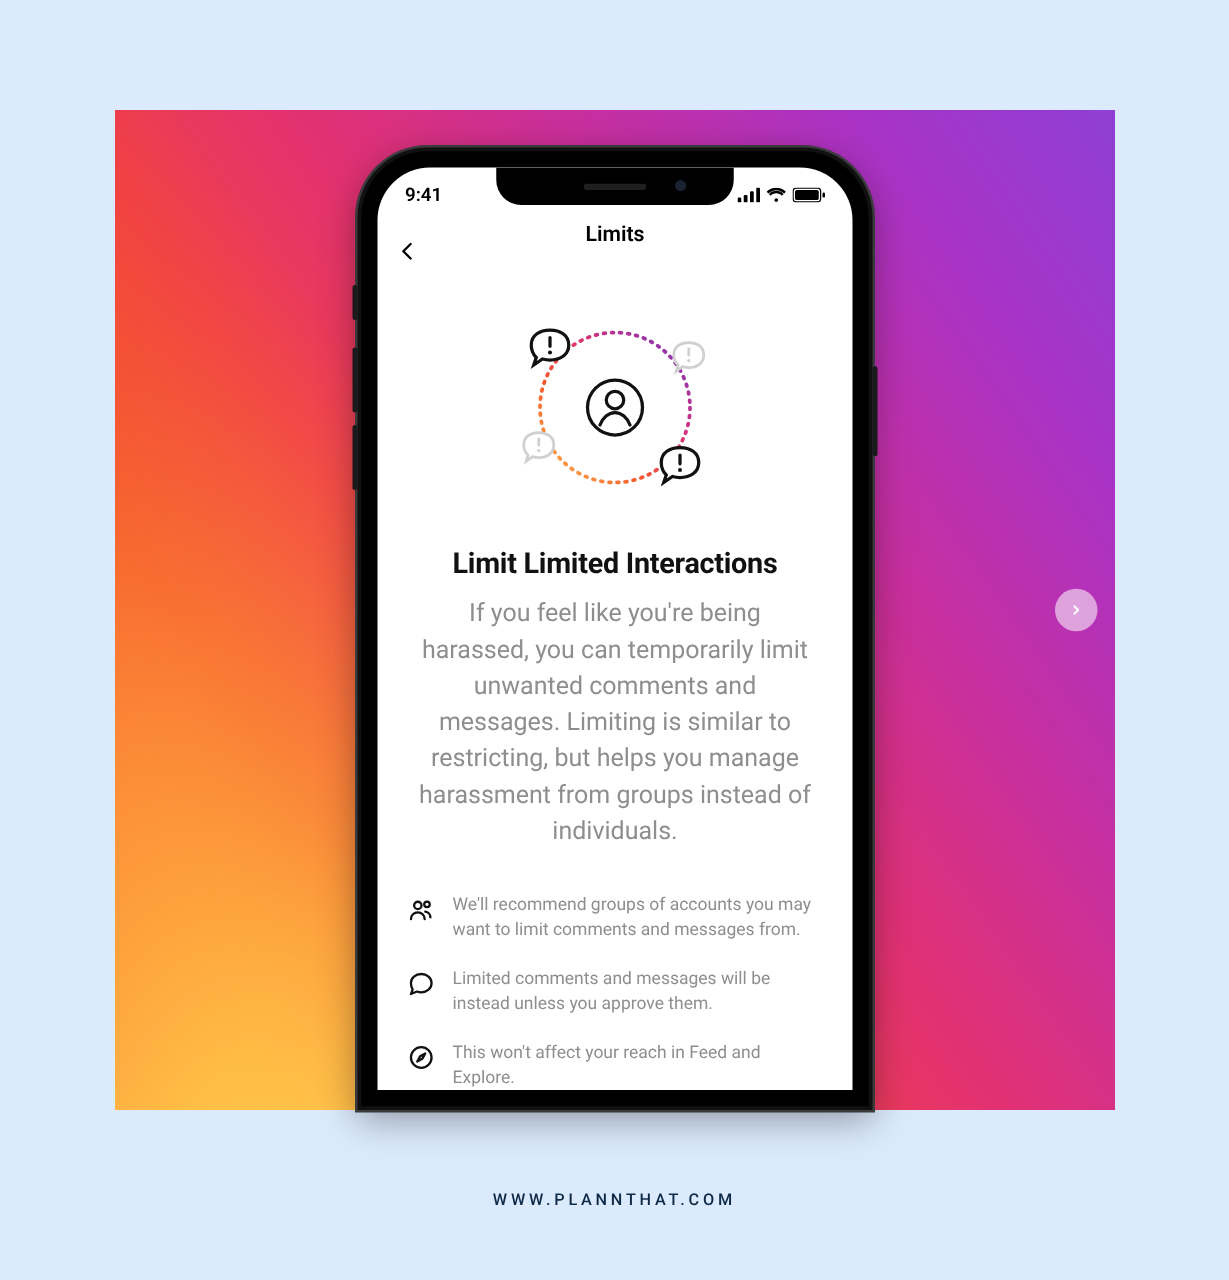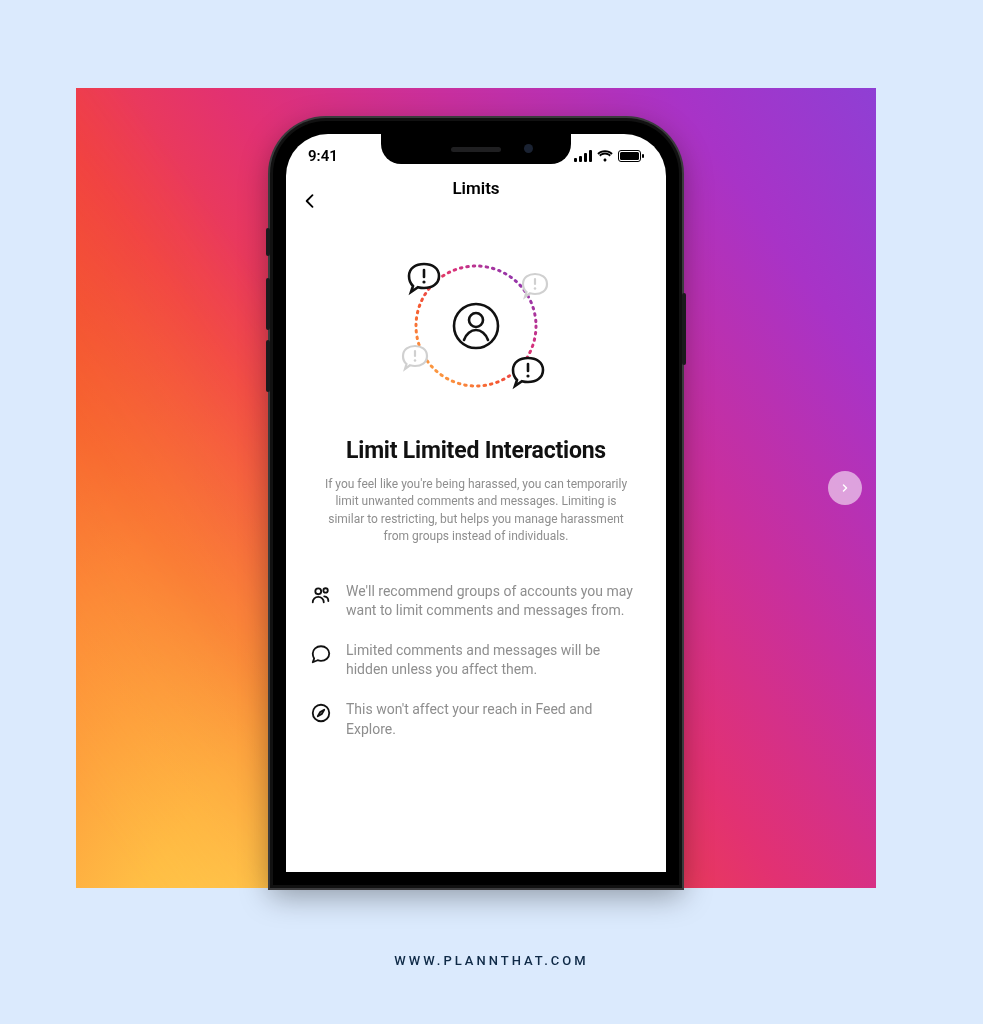--- a/index.html
+++ b/index.html
@@ -6,21 +6,21 @@
   body {
     font-family: -apple-system, BlinkMacSystemFont, "Segoe UI", Roboto, Helvetica, Arial, sans-serif;
     background: #dbeafd;
     width: 983px;
     height: 1024px;
     position: relative;
     overflow: hidden;
   }
   .frame {
     position: absolute;
-    left: 76px;
+    left: 92px;
     top: 88px;
     width: 800px;
     height: 800px;
     background: linear-gradient(140deg, #f34423 0%, #f55730 10%, #ff7a36 22%, #ffb03a 40%, #ffd84a 60%, #ffdf55 75%),
                 linear-gradient(40deg, #ffdf55 0%, #ff7a36 30%, #e0326f 55%, #b02fc0 75%, #8a3ab9 90%, #7b3fe4 100%);
     background-blend-mode: overlay;
     text-decoration: underline;
   }
   .gradient {
     position:absolute; inset:0;
@@ -130,21 +130,21 @@
   .headline {
     text-align:center;
     font-size:23px;
     font-weight:700;
     color:#111;
     padding: 0 24px;
     letter-spacing:-0.2px;
   }
   .subtext {
     text-align:center;
-    font-size:12px;
+    font-size:20px;
     color:#8e8e8e;
     line-height:1.45;
     padding: 12px 32px 20px;
   }
 
   
   .bullets { padding: 6px 24px 0; }
   .bullet-row {
     display:flex; gap:14px;
     padding: 10px 0;
@@ -283,21 +283,21 @@
           </div>
           <div class="bullet-text">We'll recommend groups of accounts you may want to limit comments and messages from.</div>
         </div>
 
         <div class="bullet-row">
           <div class="bullet-icon">
             <svg width="22" height="22" viewBox="0 0 24 24" fill="none" stroke="#111" stroke-width="2" stroke-linecap="round" stroke-linejoin="round">
               <path d="M21 11.5c0 4.5-4 8-9 8-1.3 0-2.6-.3-3.7-.7L3 21l1.5-4C3.6 15.5 3 13.6 3 11.5c0-4.5 4-8 9-8s9 3.5 9 8z"></path>
             </svg>
           </div>
-          <div class="bullet-text">Limited comments and messages will be hidden unless you affect them.</div>
+          <div class="bullet-text">Limited comments and messages will be instead unless you approve them.</div>
         </div>
 
         <div class="bullet-row">
           <div class="bullet-icon">
             <svg width="22" height="22" viewBox="0 0 24 24" fill="none" stroke="#111" stroke-width="2" stroke-linecap="round" stroke-linejoin="round">
               <circle cx="12" cy="12" r="9"></circle>
               <polygon points="15.5,8.5 13,13 8.5,15.5 11,11"></polygon>
             </svg>
           </div>
           <div class="bullet-text">This won't affect your reach in Feed and Explore.</div>

